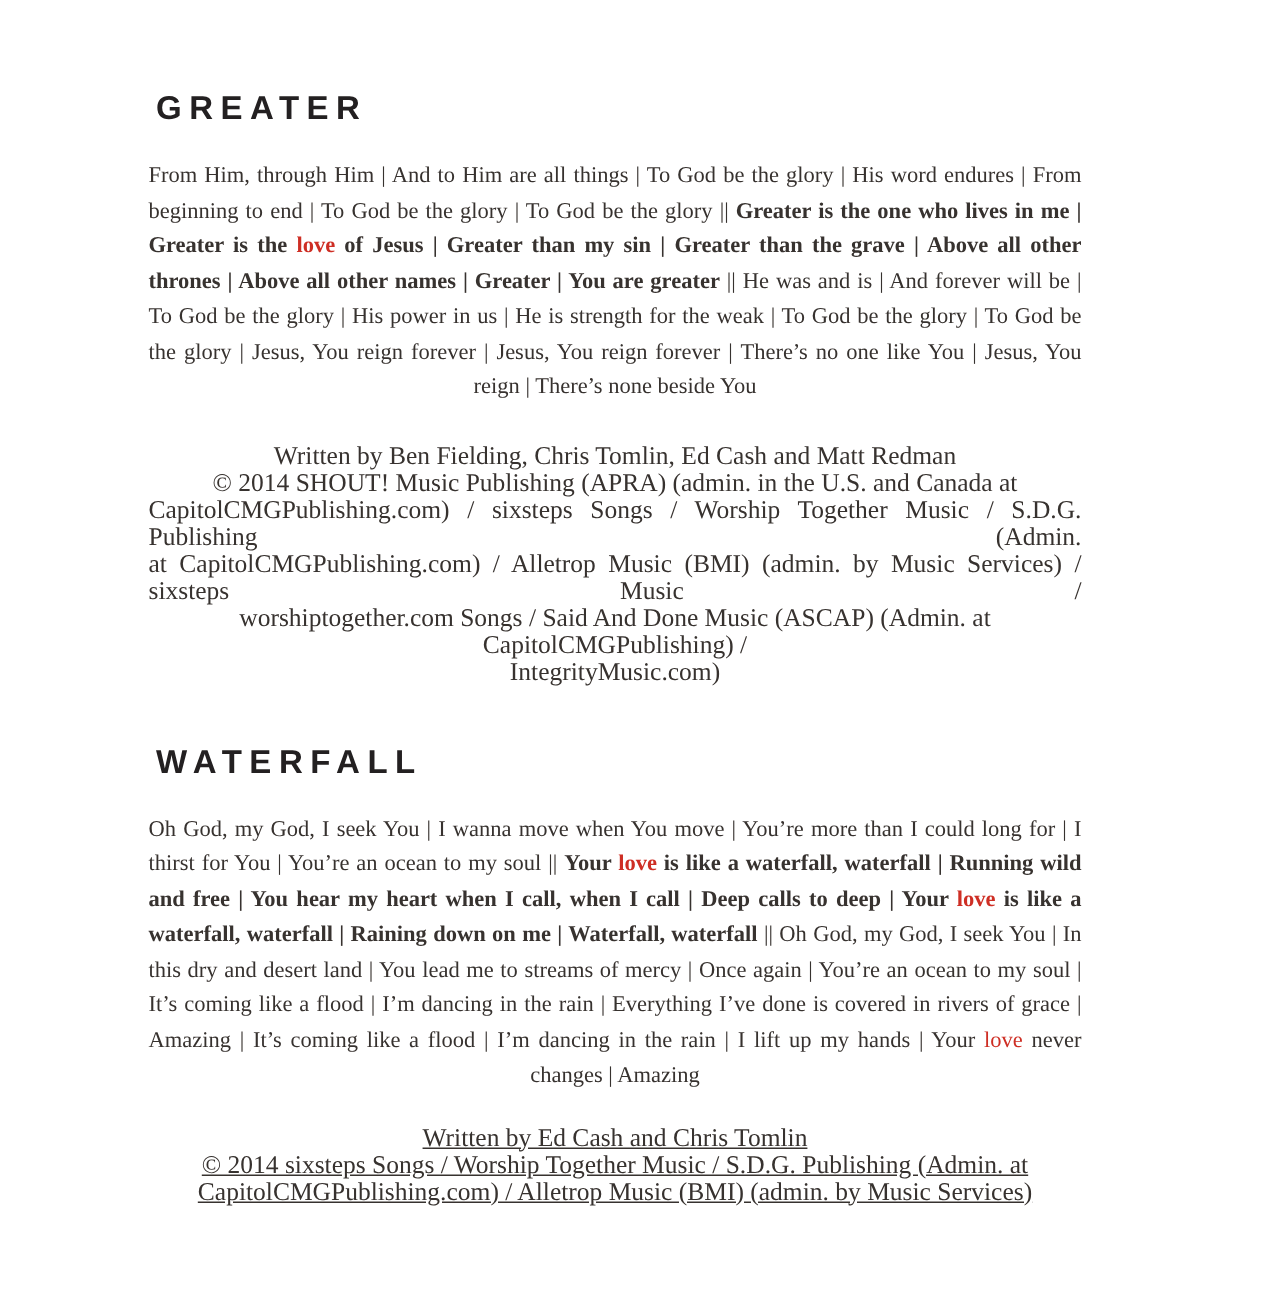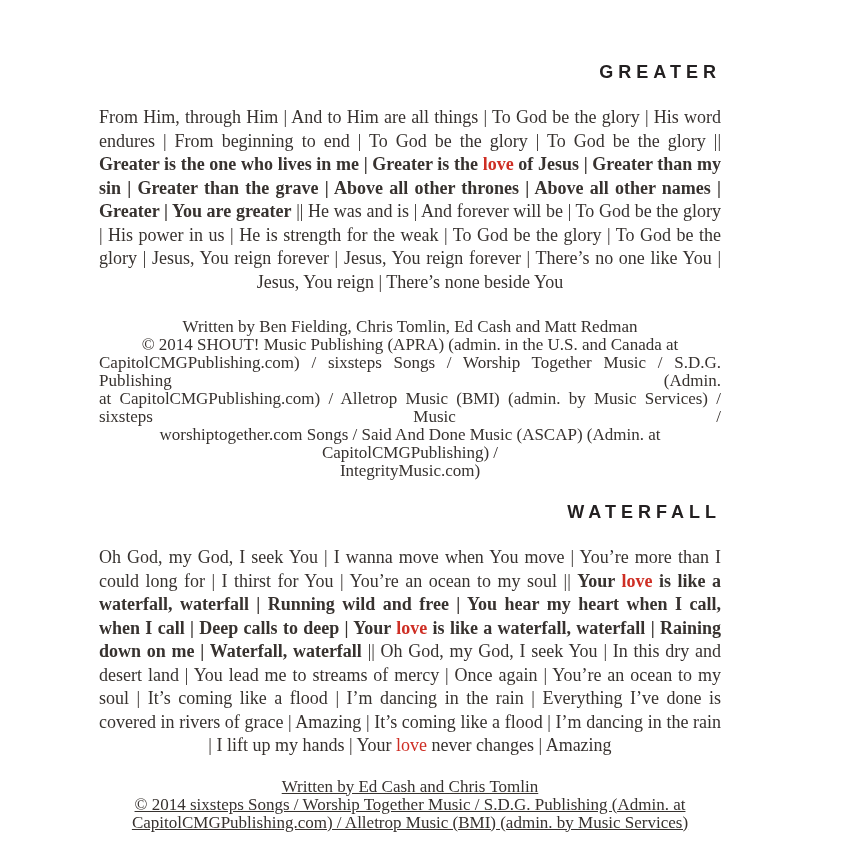--- a/index.html
+++ b/index.html
@@ -13,31 +13,31 @@
   }
   .page{
     box-sizing:content-box;
     width:622px;
     margin:0;
     padding:58px 135px 0 99px;
   }
   .song-title{
     font-family:"Liberation Sans","DejaVu Sans",sans-serif;
     font-weight:700;
-    font-size:18px;
+    font-size:22px;
     line-height:28px;
     letter-spacing:5px;
     text-indent:5px;
-    text-align:right;
+    text-align:left;
     color:var(--title-ink);
     margin:0 0 20px 0;
   }
-  .song-2 .song-title{margin-top:18px;}
+  .song-2 .song-title{margin-top:37px;}
   .lyrics{
-    font-size:18px;
+    font-size:15px;
     line-height:23.5px;
     text-align:justify;
     text-align-last:center;
     margin:0;
   }
   .seg-b{font-weight:700;}
   .seg-red{color:var(--accent);}
   .credits{
     font-size:17px;
     line-height:18px;

